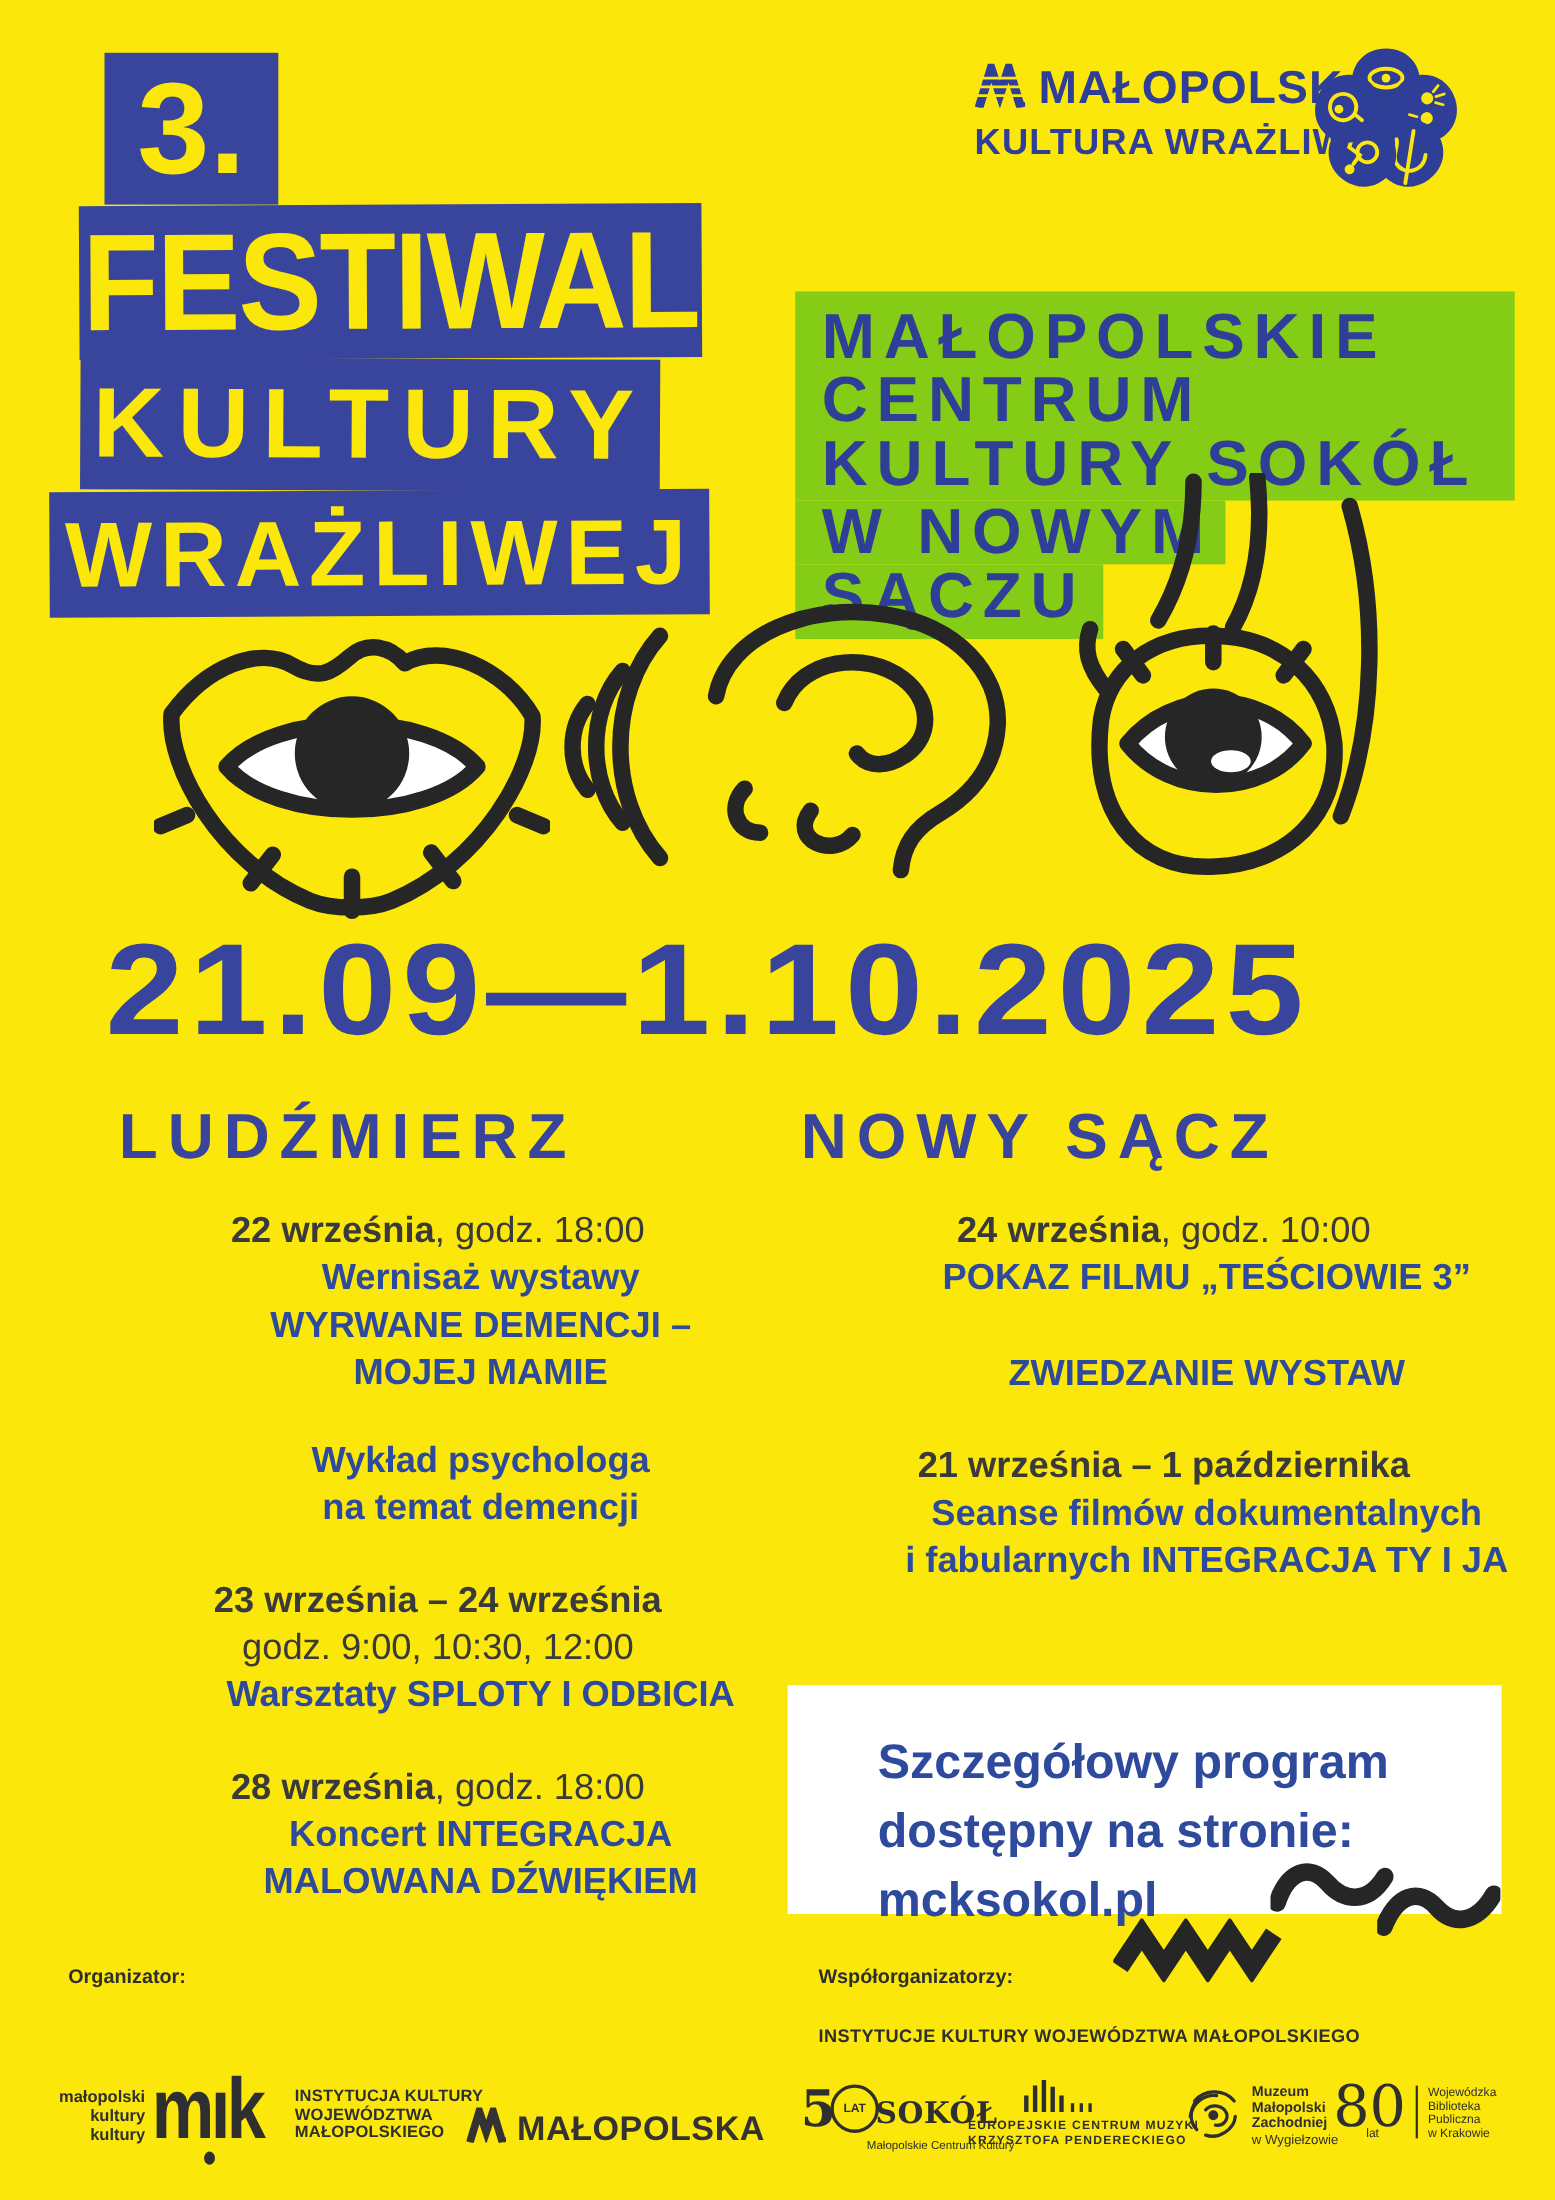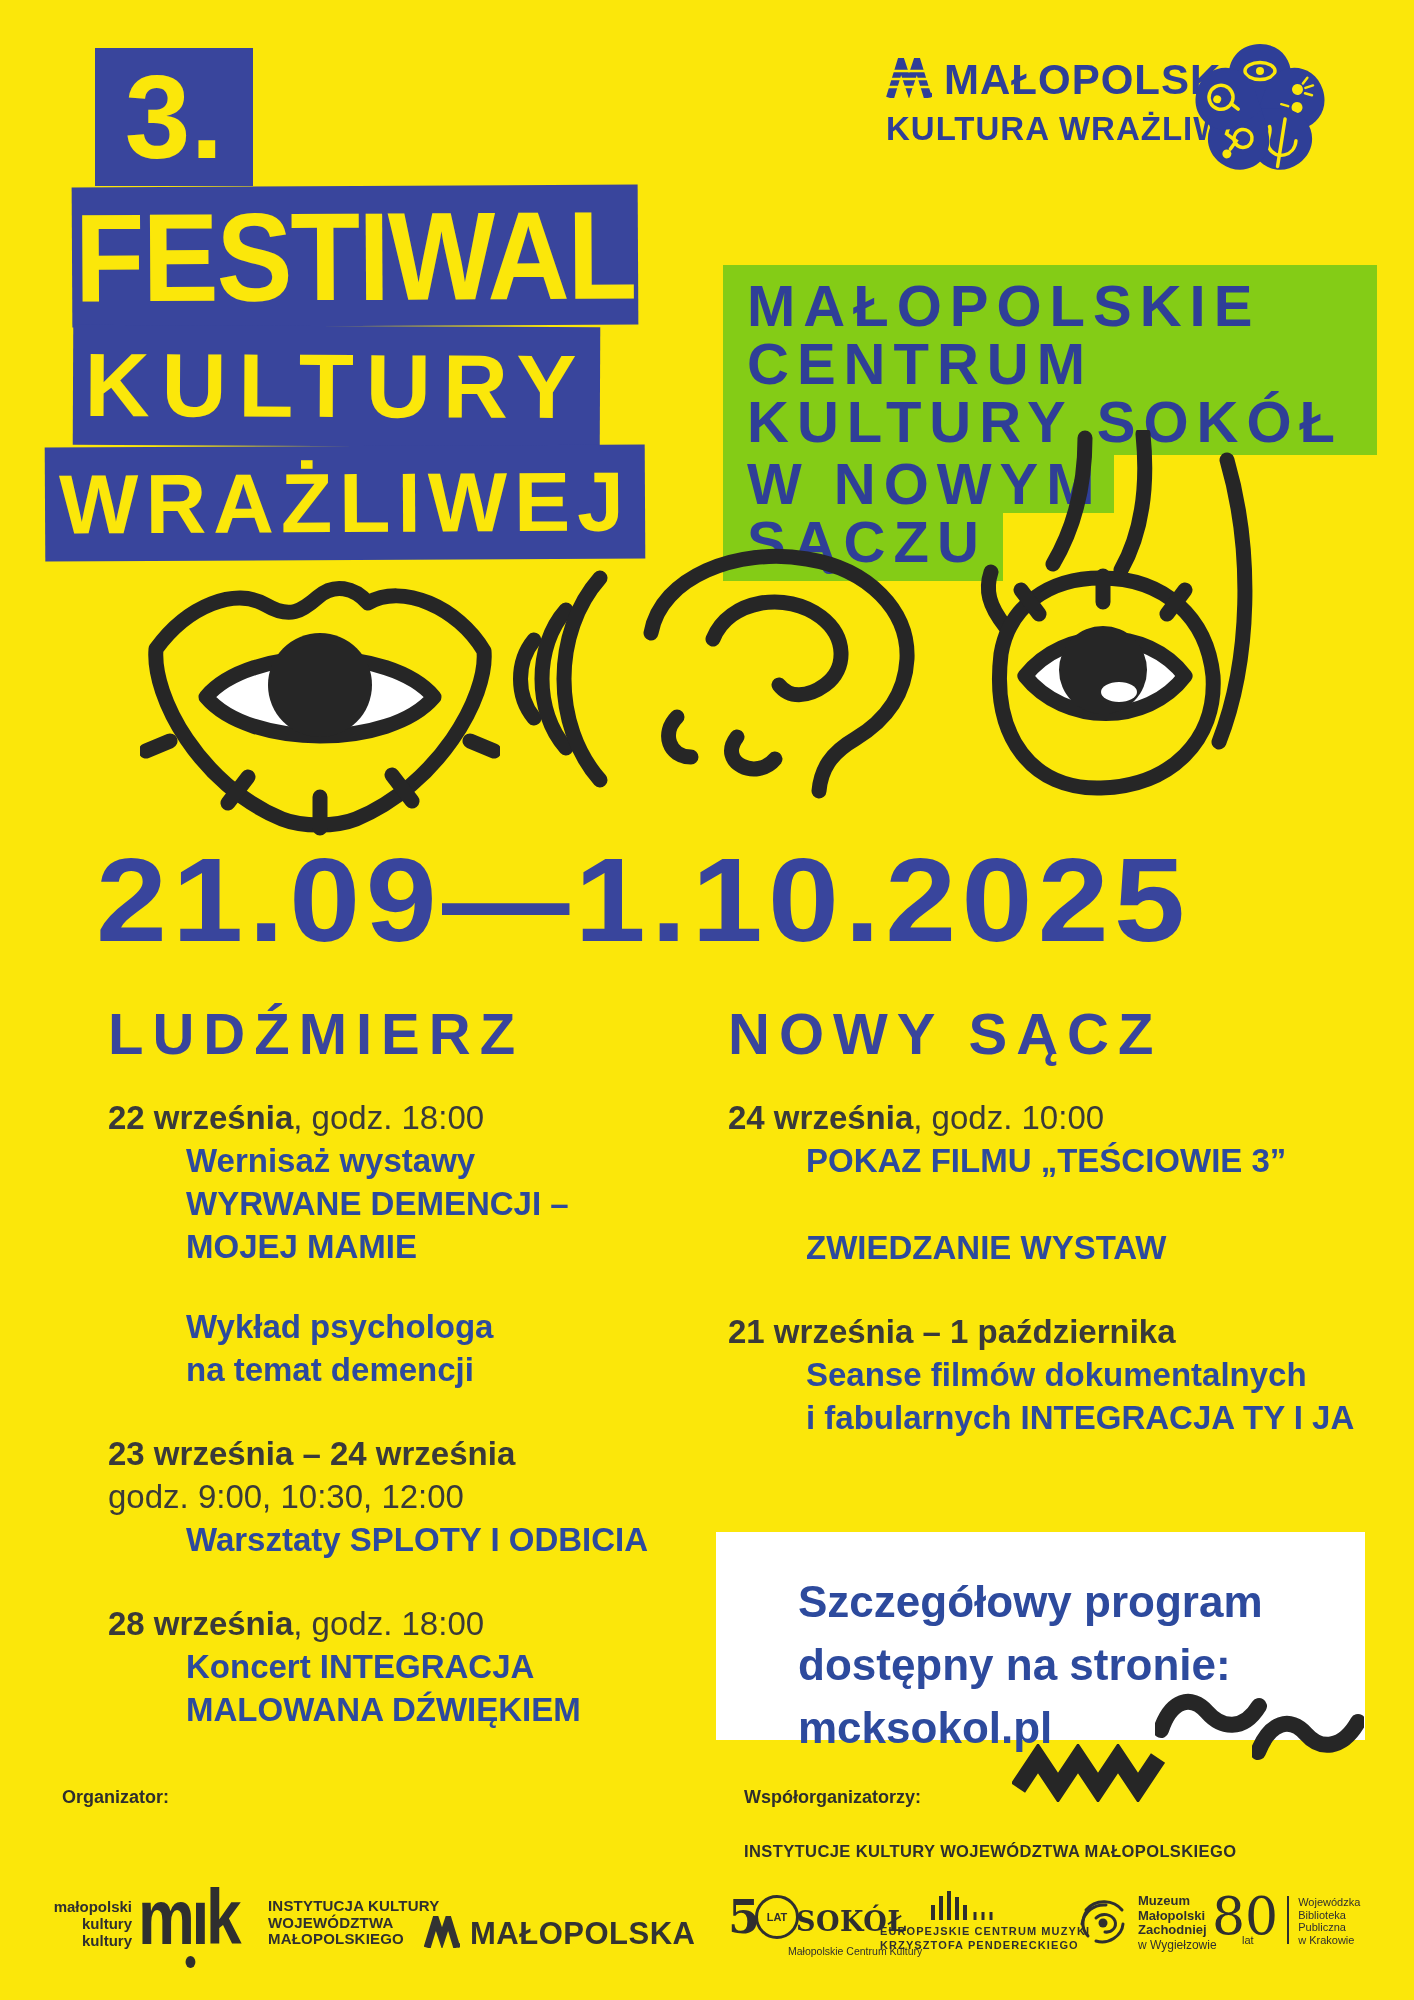--- a/index.html
+++ b/index.html
@@ -42,21 +42,21 @@
   #col-right{left:728px; width:660px;}
   .city{font-size:58px; font-weight:800; letter-spacing:9px; color:var(--blue,#39459C);
         margin:0 0 36px 0; height:60px; white-space:nowrap;}
   .meta, .detail{font-size:33px; line-height:43px; white-space:nowrap;}
   .meta{color:#3A3A3A;}
   .meta .mb{font-weight:700;}
   .detail{color:var(--text_blue,#2D4A9D); font-weight:700; margin-left:78px;}
   .group{margin-bottom:37px;}
   #col-right .group{margin-bottom:44px;}
   .group:last-child{margin-bottom:0 !important;}
-  .block{margin-bottom:41px;}
+  .block{margin-bottom:41px;text-align:center;}
   .block:last-child{margin-bottom:0;}
   
   #progbox{position:absolute; left:716px; top:1532px; width:649px; height:208px; background:#fff;}
   #progbox .ptxt{padding:38px 0 0 82px; font-size:44px; line-height:63px; font-weight:700;
                  color:var(--text_blue,#2D4A9D); white-space:nowrap;}
   
   .flabel{position:absolute; font-size:18px; font-weight:700; color:#2E2E2E;}
   #org-label{left:62px; top:1787px;}
   #coorg-label{left:744px; top:1787px;}
   #coorg-caption{position:absolute; left:744px; top:1842px; font-size:16.5px; font-weight:600;

